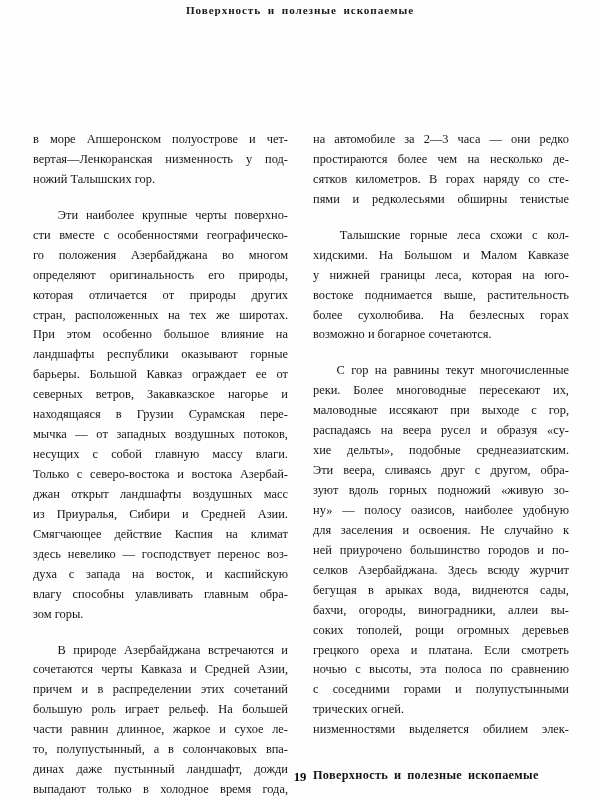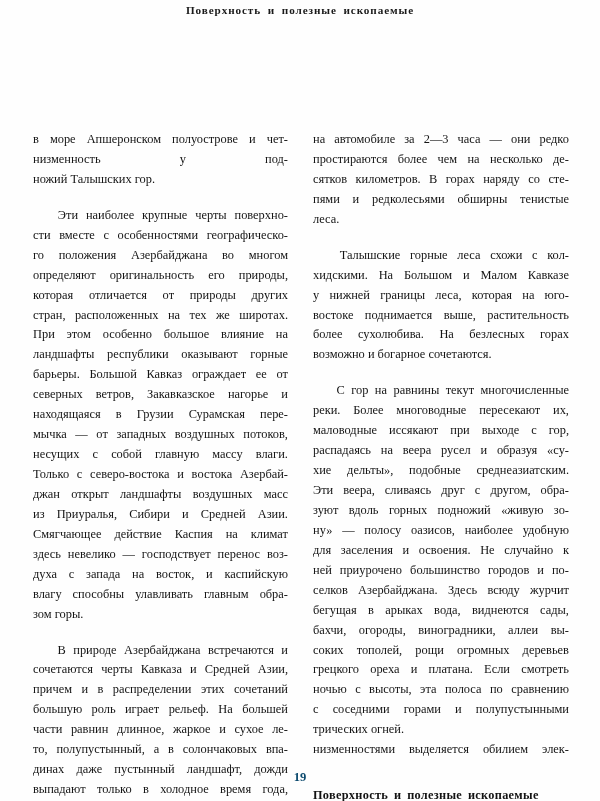--- a/index.html
+++ b/index.html
@@ -99,21 +99,21 @@
   .gap-before-heading { height: 26px; }
   .gap-after-heading { height: 24px; }
   .folio {
     position: absolute;
     top: 770px;
     left: 0;
     width: 600px;
     text-align: center;
     font-size: 12.6px;
     font-weight: 700;
-    color: #0c4a6e;
+    color: #000000;
     font-family: "Liberation Serif", "DejaVu Serif", serif;
   }
 </style>
 </head>
 <body>
 
 <div class="page">
 
   <div class="running-header">Поверхность и полезные ископаемые</div>
 
@@ -123,20 +123,21 @@
         <p class="para">
           <span class="line j">
             <span class="w">в</span>
             <span class="w">море</span>
             <span class="w">Апшеронском</span>
             <span class="w">полуострове</span>
             <span class="w">и</span>
             <span class="w">чет-</span>
           </span>
           <span class="line j">
+            <span class="w">вертая—Ленкоранская</span>
             <span class="w">низменность</span>
             <span class="w">у</span>
             <span class="w">под-</span>
           </span>
           <span class="line last">ножий Талышских гор.</span>
         </p>
         <p class="para">
           <span class="line j">
             <span class="indent"></span>
             <span class="w">Эти</span>
@@ -400,21 +401,20 @@
             <span class="w">со</span>
             <span class="w">сте-</span>
           </span>
           <span class="line j">
             <span class="w">пями</span>
             <span class="w">и</span>
             <span class="w">редколесьями</span>
             <span class="w">обширны</span>
             <span class="w">тенистые</span>
           </span>
-          <span class="line last">леса.</span>
         </p>
         <p class="para">
           <span class="line j">
             <span class="indent"></span>
             <span class="w">Талышские</span>
             <span class="w">горные</span>
             <span class="w">леса</span>
             <span class="w">схожи</span>
             <span class="w">с</span>
             <span class="w">кол-</span>

